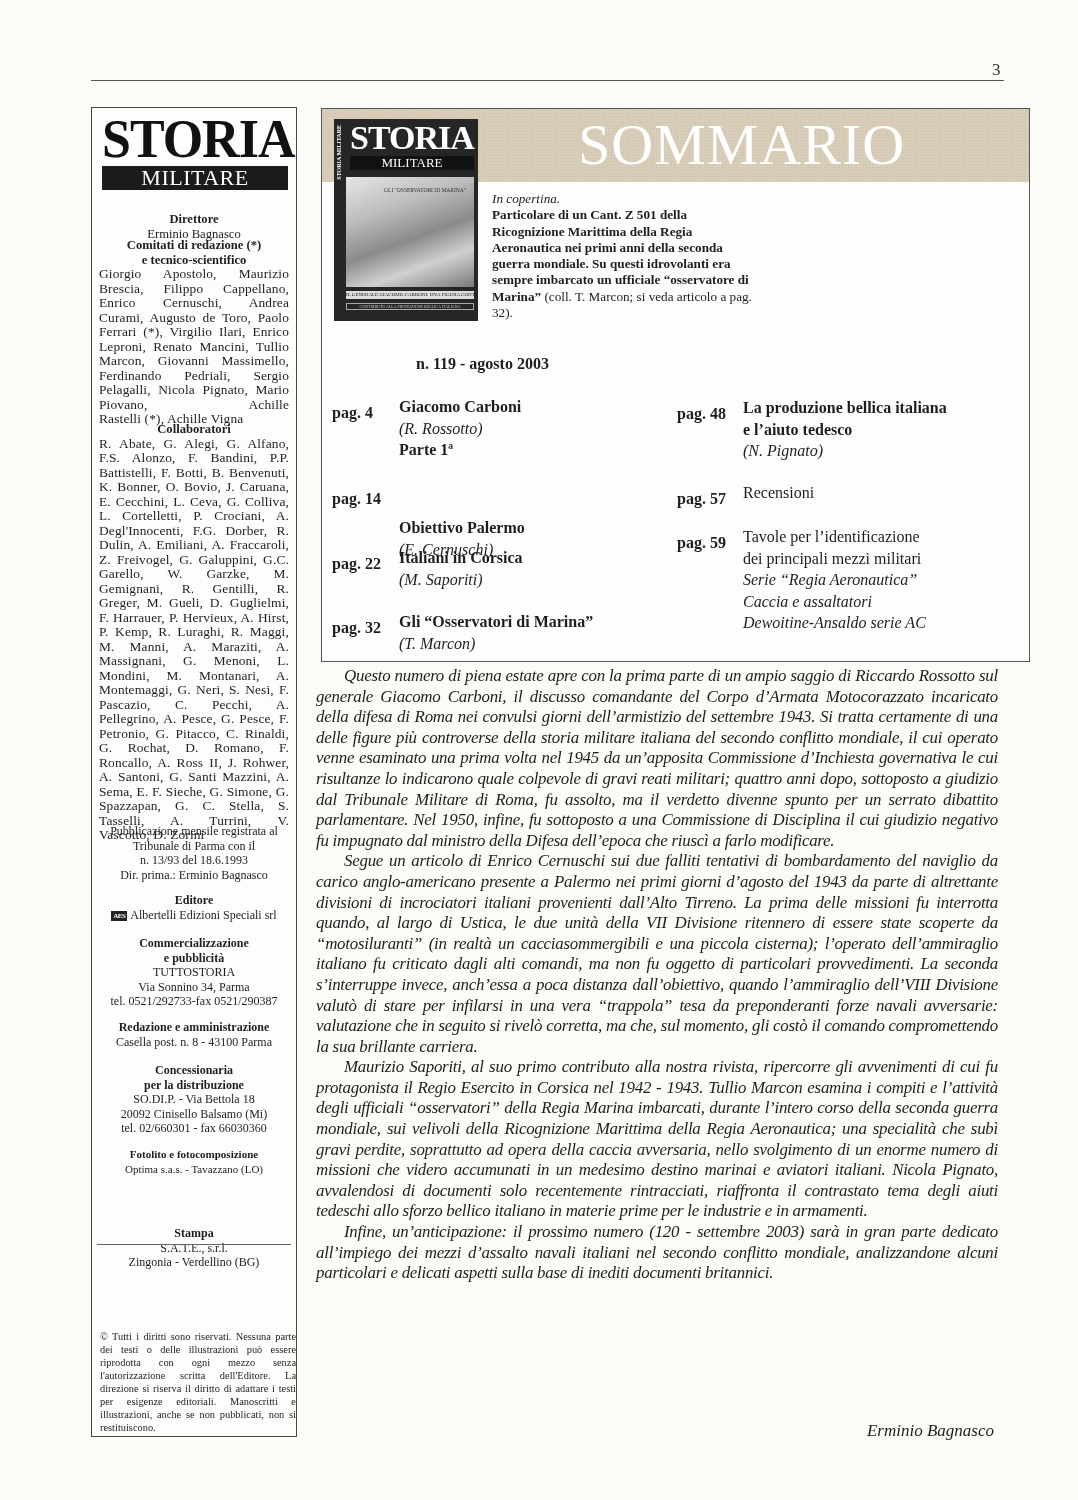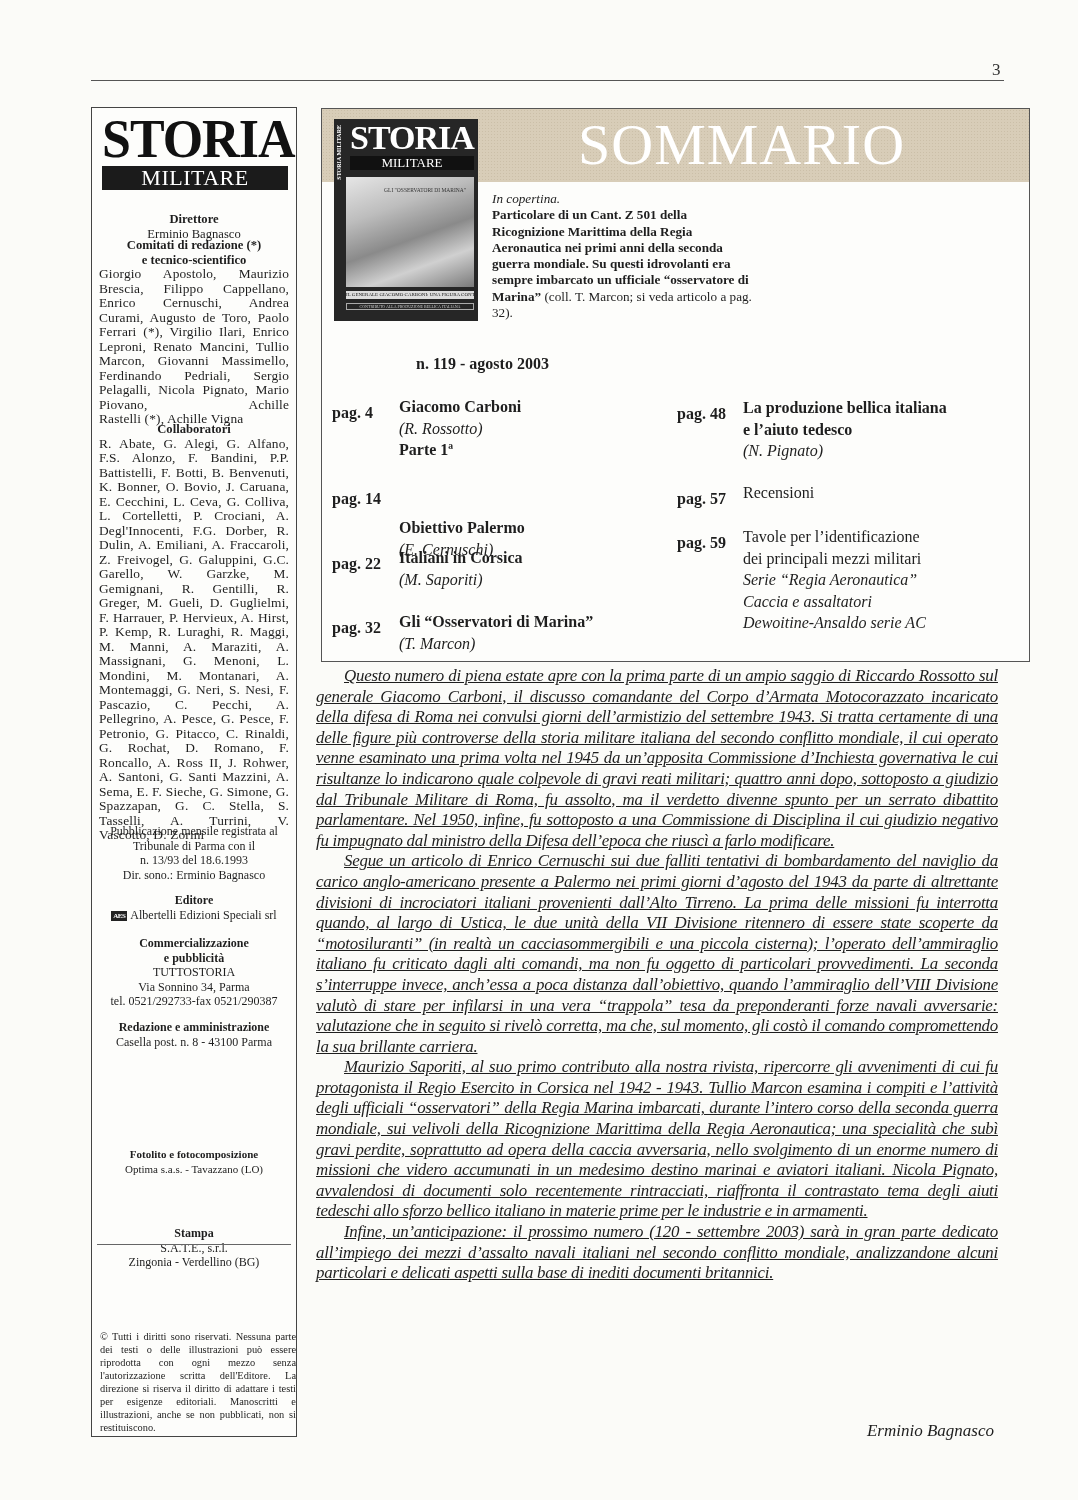--- a/index.html
+++ b/index.html
@@ -77,21 +77,21 @@
   .toc-title.normal { font-weight:normal; }
   .toc-author { font-style:italic; display:block; }
   .toc-italic { font-style:italic; display:block; }
 
   
   .editorial {
     position:absolute; left:316px; top:666px; width:682px;
     font-family:"Liberation Serif", serif; font-style:italic; font-size:16.9px; line-height:20.6px;
     text-align:justify; letter-spacing:-0.25px;
   }
-  .editorial p { margin:0; text-indent:28px;text-decoration:underline; }
+  .editorial p { margin:0; text-indent:28px; }
   .signature {
     position:absolute; right:84px; top:1421px; font-style:italic; font-size:17px;
   }
 </style>
 </head>
 <body>
 
 <div class="page-number">3</div>
 <div class="top-rule"></div>
 
@@ -120,41 +120,48 @@
     <div class="mh-just">
       <span>R. Abate, G. Alegi, G. Alfano, F.S. Alonzo, F. Bandini, P.P. Battistelli, F. Botti, B. Benvenuti, K. Bonner, O. Bovio, J. Caruana, E. Cecchini, L. Ceva, G. Colliva, L. Cortelletti, P. Crociani, A. Degl'Innocenti, F.G. Dorber, R. Dulin, A. Emiliani, A. Fraccaroli, Z. Freivogel, G. Galuppini, G.C. Garello, W. Garzke, M. Gemignani, R. Gentilli, R. Greger, M. Gueli, D. Guglielmi, F. Harrauer, P. Hervieux, A. Hirst, P. Kemp, R. Luraghi, R. Maggi, M. Manni, A. Maraziti, A. Massignani, G. Menoni, L. Mondini, M. Montanari, A. Montemaggi, G. Neri, S. Nesi, F. Pascazio, C. Pecchi, A. Pellegrino, A. Pesce, G. Pesce, F. Petronio, G. Pitacco, C. Rinaldi, G. Rochat, D. Romano, F. Roncallo, A. Ross II, J. Rohwer, A. Santoni, G. Santi Mazzini, A. Sema, E. F. Sieche, G. Simone, G. Spazzapan, G. C. Stella, S. Tasselli, A. Turrini, V.</span>
       <span class="last">Vascotto, D. Zorini</span>
     </div>
   </div>
 
   <div class="mh-section" style="top:716px; font-size:12px;">
     <div>Pubblicazione mensile registrata al</div>
     <div>Tribunale di Parma con il</div>
     <div>n. 13/93 del 18.6.1993</div>
-    <div>Dir. sono.: Erminio Bagnasco</div>
+    <div>Dir. prima.: Erminio Bagnasco</div>
   </div>
 
   <div class="mh-section" style="top:785px; font-size:12px;">
     <div class="mh-head">Editore</div>
     <div><span class="ase-logo">AES</span><span>Albertelli Edizioni Speciali srl</span></div>
   </div>
 
   <div class="mh-section" style="top:828px; font-size:12px;">
     <div class="mh-head">Commercializzazione</div>
     <div class="mh-head">e pubblicità</div>
     <div>TUTTOSTORIA</div>
     <div>Via Sonnino 34, Parma</div>
     <div>tel. 0521/292733-fax 0521/290387</div>
   </div>
 
   <div class="mh-section" style="top:912px; font-size:12px;">
     <div class="mh-head">Redazione e amministrazione</div>
     <div>Casella post. n. 8 - 43100 Parma</div>
   </div>
 
+  <div class="mh-section" style="top:955px; font-size:12px;">
+    <div class="mh-head">Concessionaria</div>
+    <div class="mh-head">per la distribuzione</div>
+    <div>SO.DI.P. - Via Bettola 18</div>
+    <div>20092 Cinisello Balsamo (Mi)</div>
+    <div>tel. 02/660301 - fax 66030360</div>
+  </div>
 
   <div class="mh-section" style="top:1039px; font-size:11px;">
     <div class="mh-head">Fotolito e fotocomposizione</div>
     <div>Optima s.a.s. - Tavazzano (LO)</div>
   </div>
 
   <div class="mh-section" style="top:1082px; font-size:12px;margin-top:36px;">
     <div class="mh-head">Stampa</div>
     <div>S.A.T.E., s.r.l.</div>
     <div>Zingonia - Verdellino (BG)</div>

